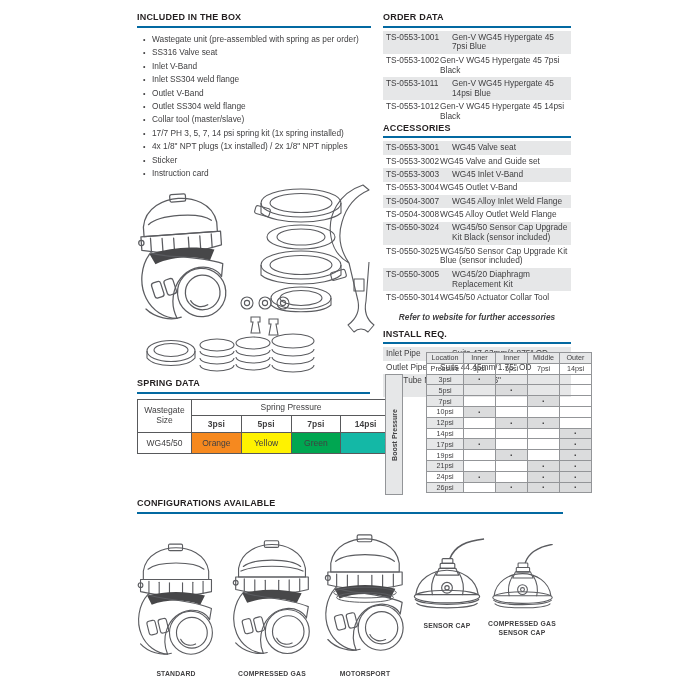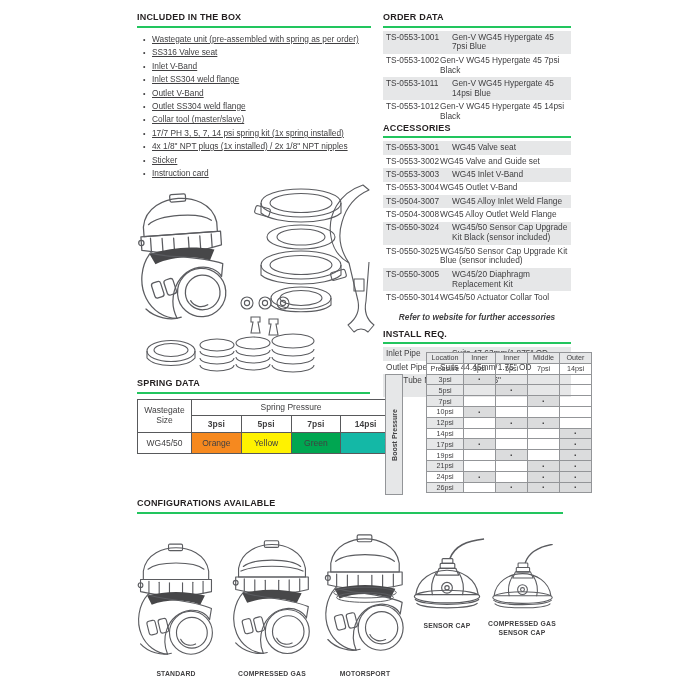--- a/index.html
+++ b/index.html
@@ -1,22 +1,22 @@
 <!DOCTYPE html>
 <html><head>
 <meta charset="utf-8">
 <style>
   html,body{margin:0;padding:0;}
   body{width:700px;height:700px;position:relative;background:#fff;
        font-family:"Liberation Sans",sans-serif;color:#414042;overflow:hidden;}
   .abs{position:absolute;}
   h3.sec-h{margin:0;font-size:9px;font-weight:700;color:#231F20;letter-spacing:.2px;
-           padding-bottom:3px;border-bottom:2px solid #22c55e;line-height:1.1;}
+           padding-bottom:3px;border-bottom:2px solid #0369a1;line-height:1.1;}
   
-  .inc-list{list-style:none;margin:5px 0 0 0;padding:0;text-decoration:underline;}
+  .inc-list{list-style:none;margin:5px 0 0 0;padding:0;}
   .inc-list li{font-size:8.3px;line-height:13.4px;color:#414042;padding-left:15px;position:relative;}
   .inc-list li::before{content:"•";position:absolute;left:6px;font-size:7px;}
   
   .tbl{margin-top:3px;}
   .tbl .row{display:flex;align-items:flex-start;padding:1.8px 3px;font-size:8.3px;line-height:1.18;color:#414042;}
   .tbl .row.shade{background:#E6E7E8;gap:12px;}
   .tbl .part{flex:0 0 54px;}
   .tbl .desc{flex:1;}
   .note{font-size:8.3px;font-weight:700;font-style:italic;text-align:center;color:#414042;margin:7px 0 8px;}
   .mt{margin-top:11px;}

